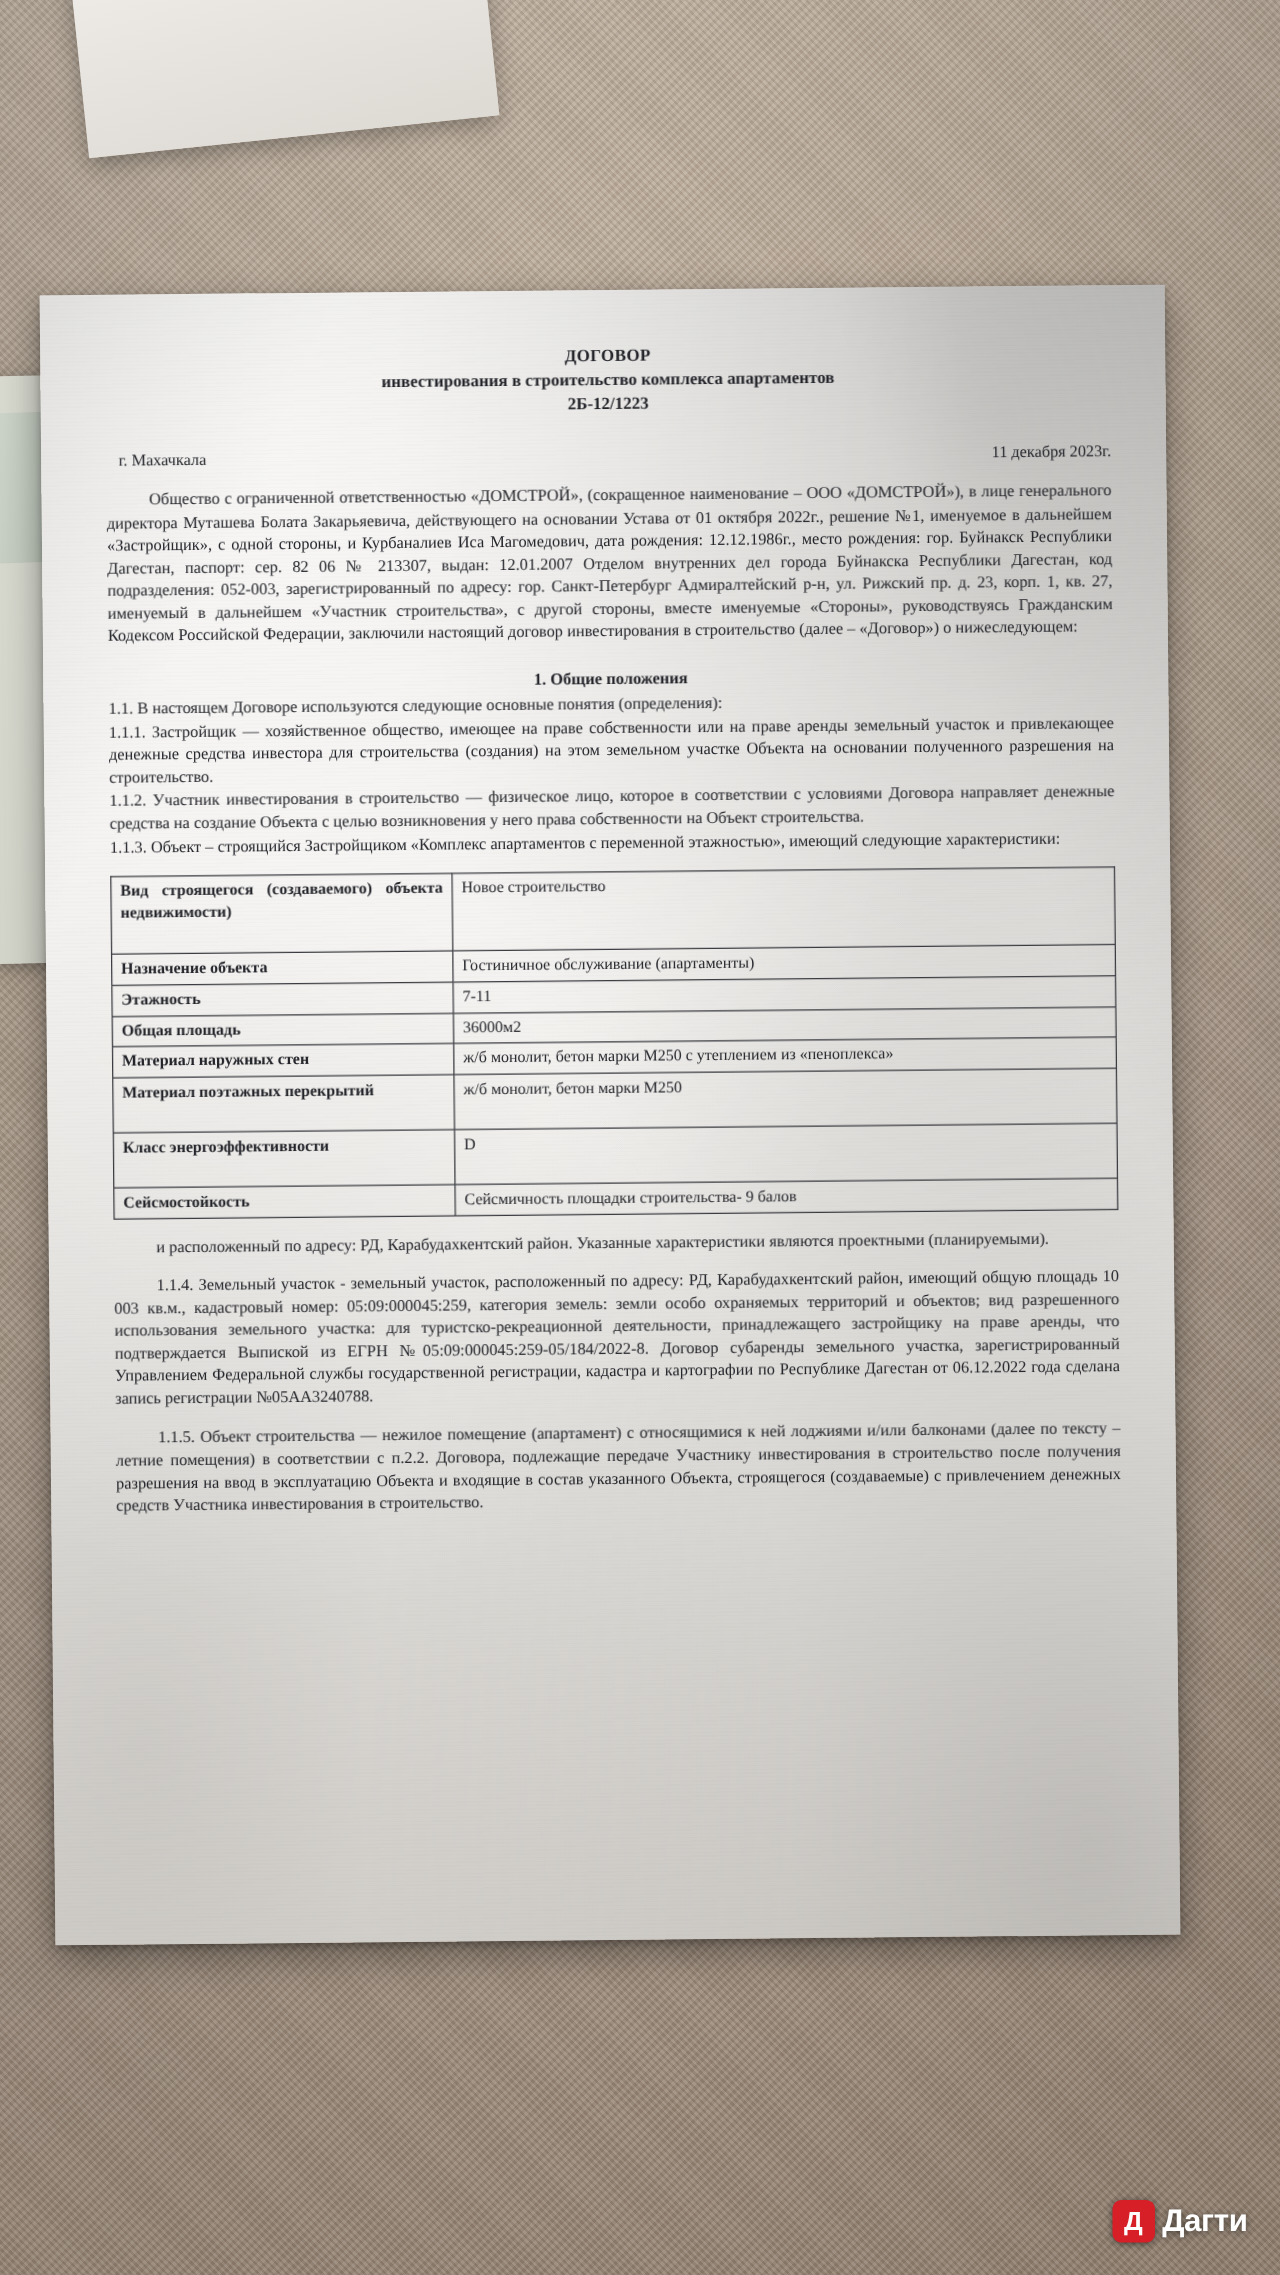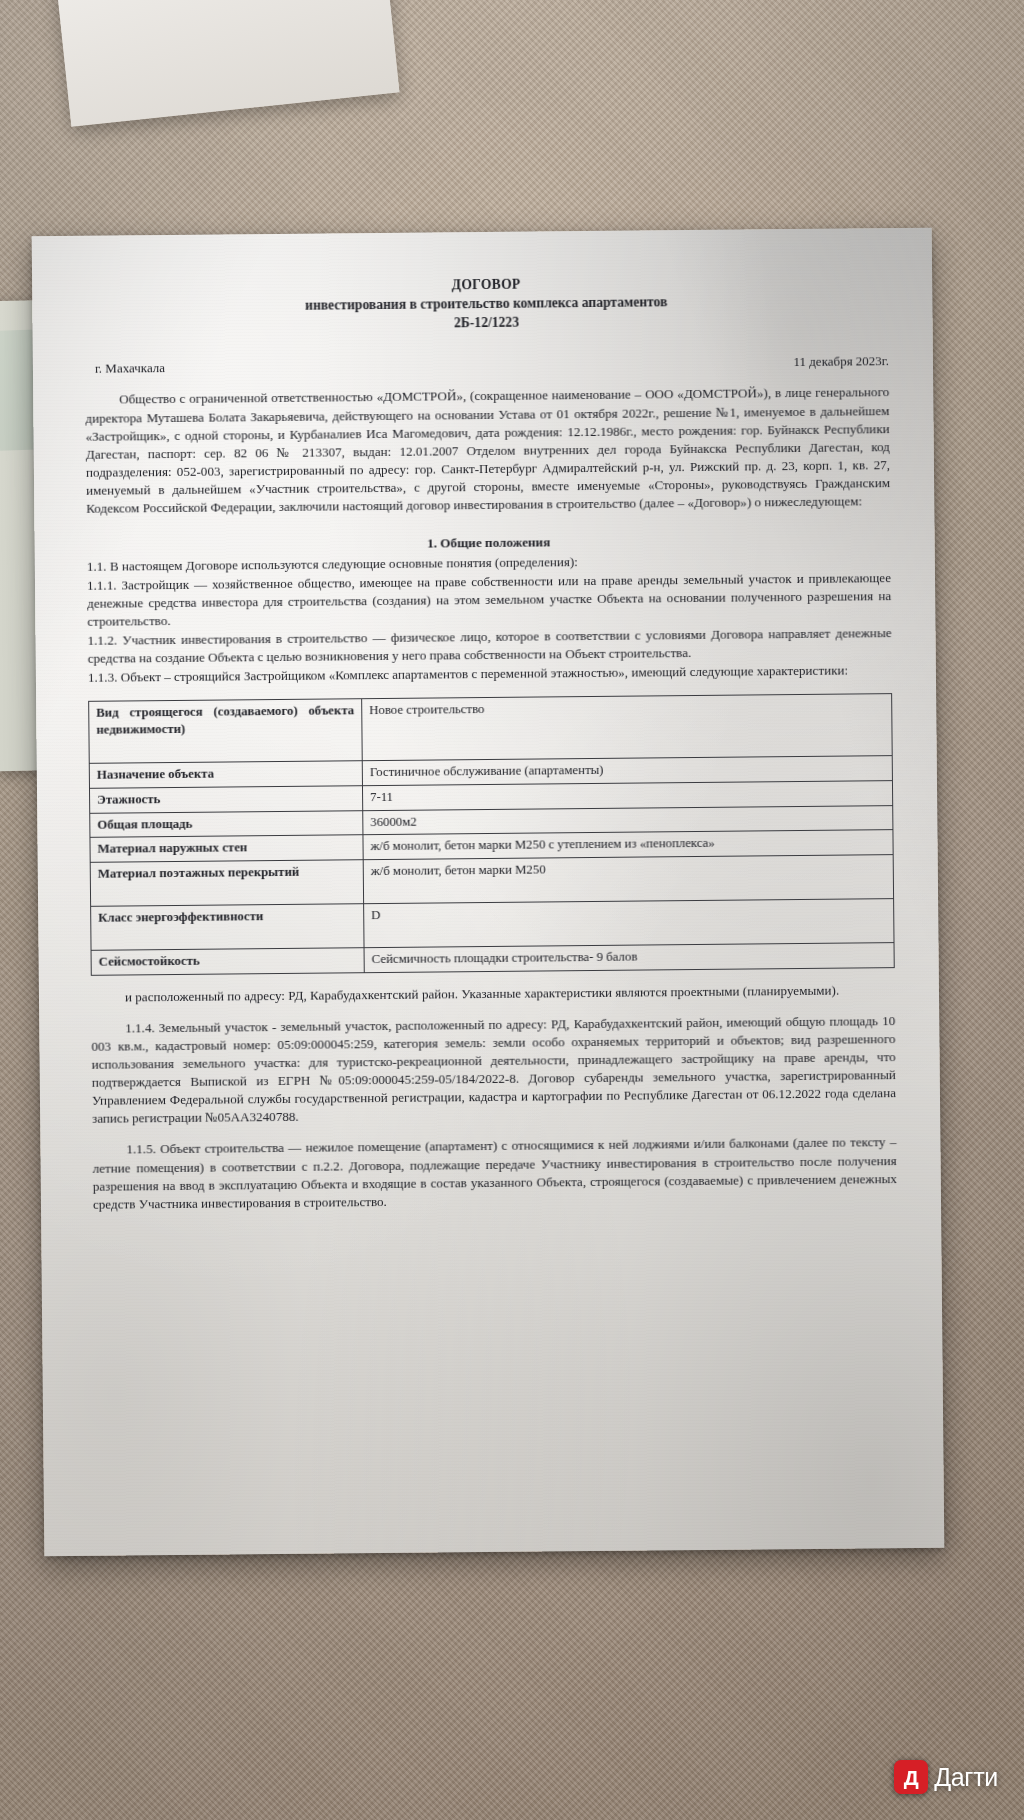--- a/index.html
+++ b/index.html
@@ -113,21 +113,21 @@
   }
   .wm-mark{
     width:34px;height:34px;border-radius:7px;
     background:#d61f26;
     display:flex;align-items:center;justify-content:center;
     color:#fff;font-weight:bold;font-size:21px;
     font-family:"Liberation Sans", sans-serif;
     line-height:1;
   }
   .wm-text{
-    color:#fff;font-weight:normal;font-size:25px;
+    color:#fff;font-weight:bold;font-size:25px;
     font-family:"Liberation Sans", sans-serif;
     letter-spacing:-.3px;
   }
 </style>
 </head>
 <body>
 
 <div class="backdrop"></div>
 <div class="under-sheet"></div>
 <div class="under-sheet-2"></div>

